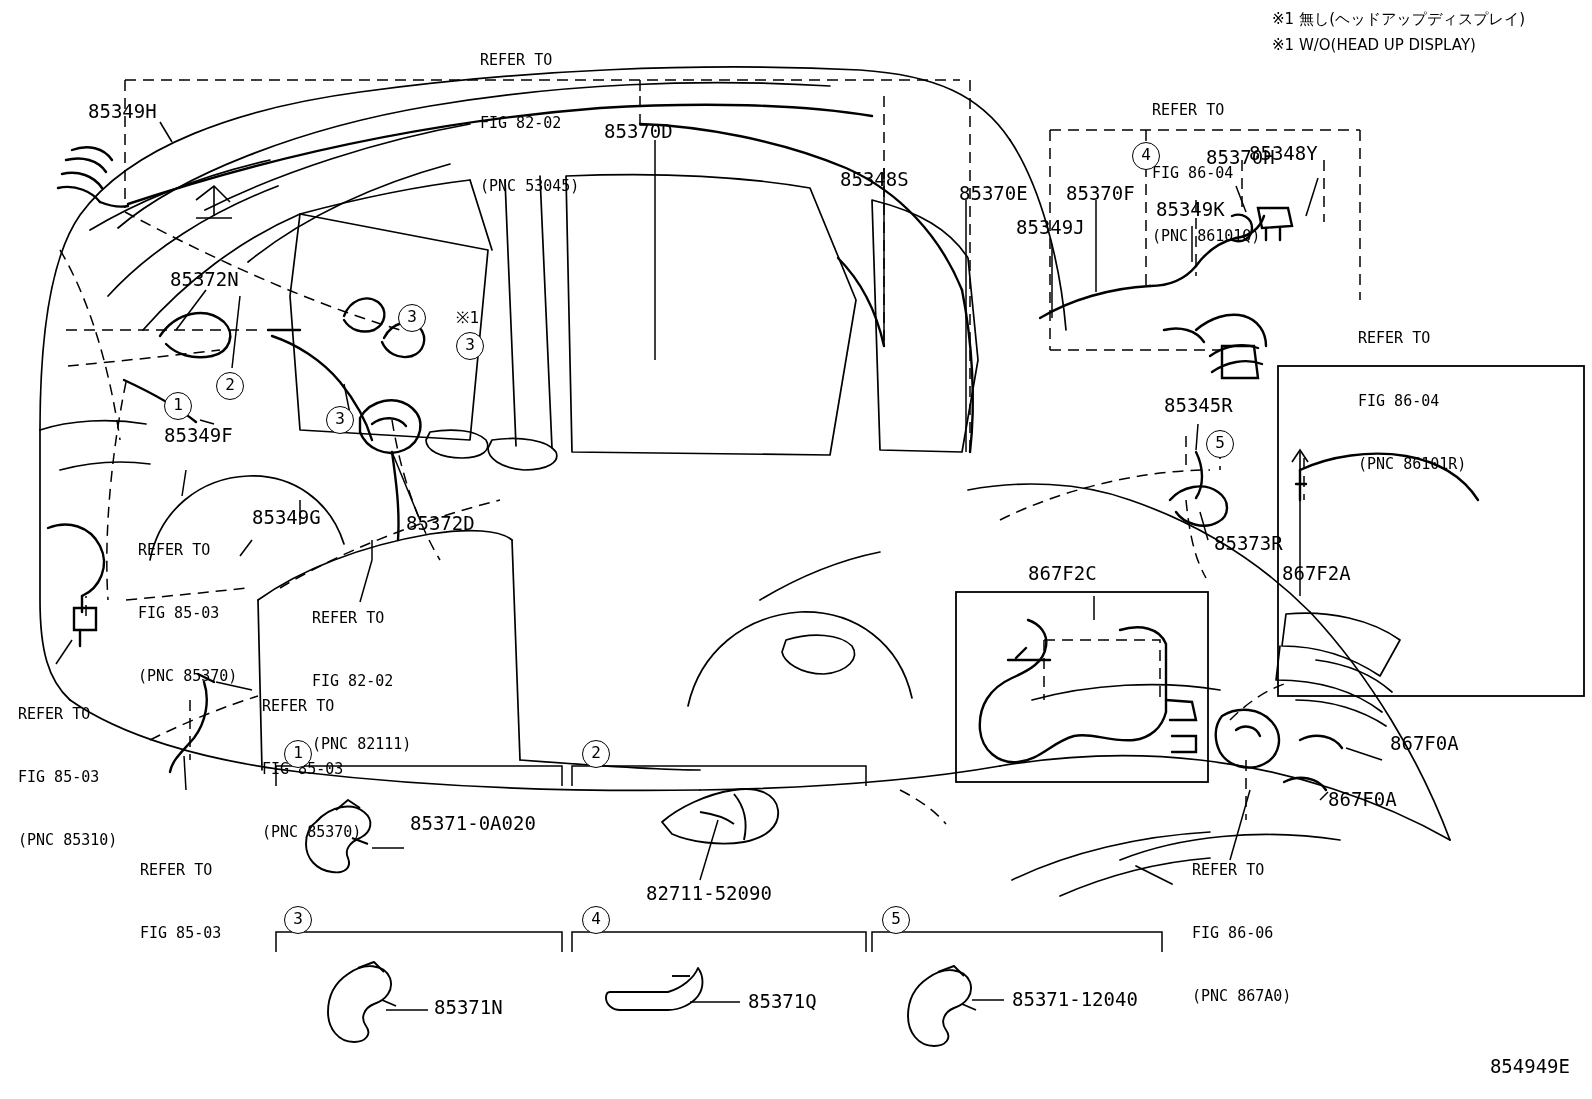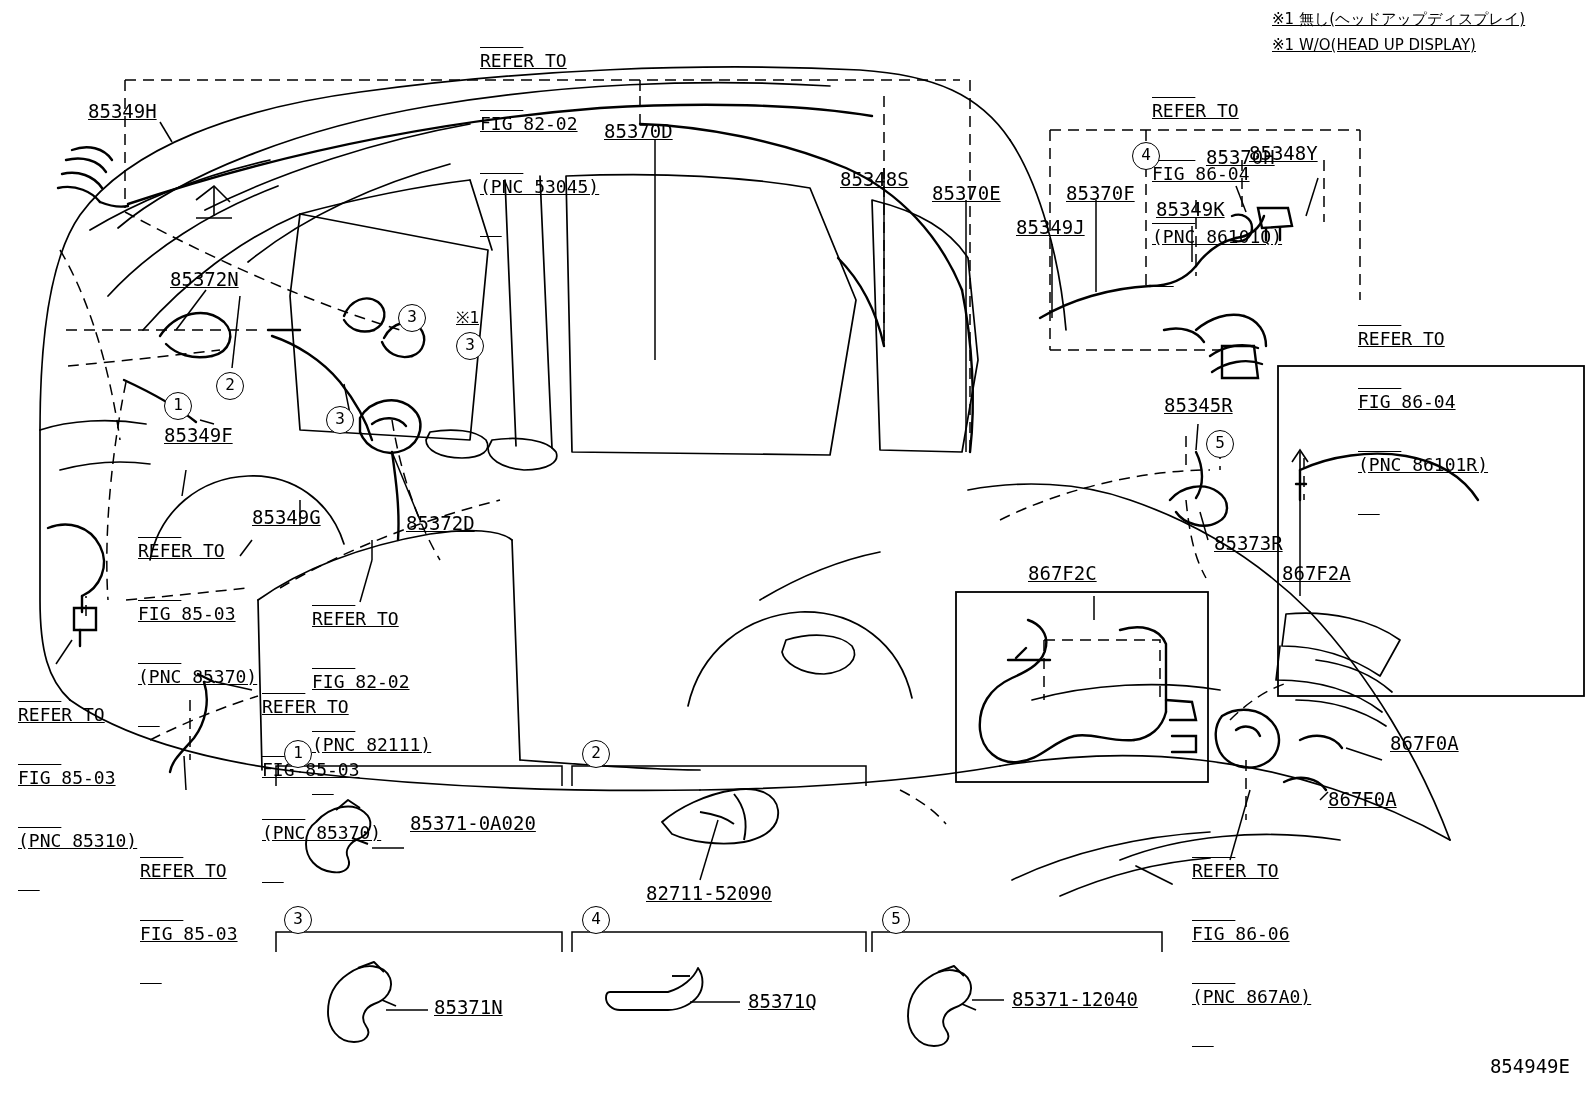--- a/index.html
+++ b/index.html
@@ -25,33 +25,32 @@
     pointer-events: none;
   }
   .lbl {
     position: absolute;
     font-family: "DejaVu Sans Mono", monospace;
     font-size: 19px;
     line-height: 22px;
     white-space: pre;
     letter-spacing: 0px;
     color: #000;
-    text-decoration: underline;
   }
   .lbl.small {
     font-size: 16px;
     line-height: 19px;
   }
   .lbl.jp {
     font-family: "DejaVu Sans", sans-serif;
     font-size: 15px;
     line-height: 19px;
   }
   .lbl.ref {
-    font-size: 18px;
+    font-size: 15px;
     line-height: 21px;
   }
   .circnum {
     position: absolute;
     width: 26px;
     height: 26px;
     border: 1.6px solid #000;
     border-radius: 50%;
     font-family: "DejaVu Sans Mono", monospace;
     font-size: 16px;
@@ -391,21 +390,21 @@
 
   <div class="lbl ref" style="left:1192px; top:818px;">
     <div>REFER TO</div>
     <div>FIG 86-06</div>
     <div>(PNC 867A0)</div>
   </div>
 
   <div class="lbl" style="left:88px; top:100px;">85349H</div>
   <div class="lbl" style="left:604px; top:120px;">85370D</div>
   <div class="lbl" style="left:840px; top:142px;margin-top:26px;">85348S</div>
-  <div class="lbl" style="left:932px; top:182px;">85370E</div>
+  <div class="lbl" style="left:959px; top:182px;">85370E</div>
   <div class="lbl" style="left:170px; top:268px;">85372N</div>
   <div class="lbl" style="left:164px; top:424px;">85349F</div>
   <div class="lbl" style="left:252px; top:506px;">85349G</div>
   <div class="lbl" style="left:406px; top:512px;">85372D</div>
   <div class="lbl" style="left:1066px; top:182px;">85370F</div>
   <div class="lbl" style="left:1016px; top:216px;">85349J</div>
   <div class="lbl" style="left:1156px; top:198px;">85349K</div>
   <div class="lbl" style="left:1206px; top:146px;">85370H</div>
   <div class="lbl" style="left:1249px; top:142px;">85348Y</div>
   <div class="lbl" style="left:1164px; top:394px;">85345R</div>

